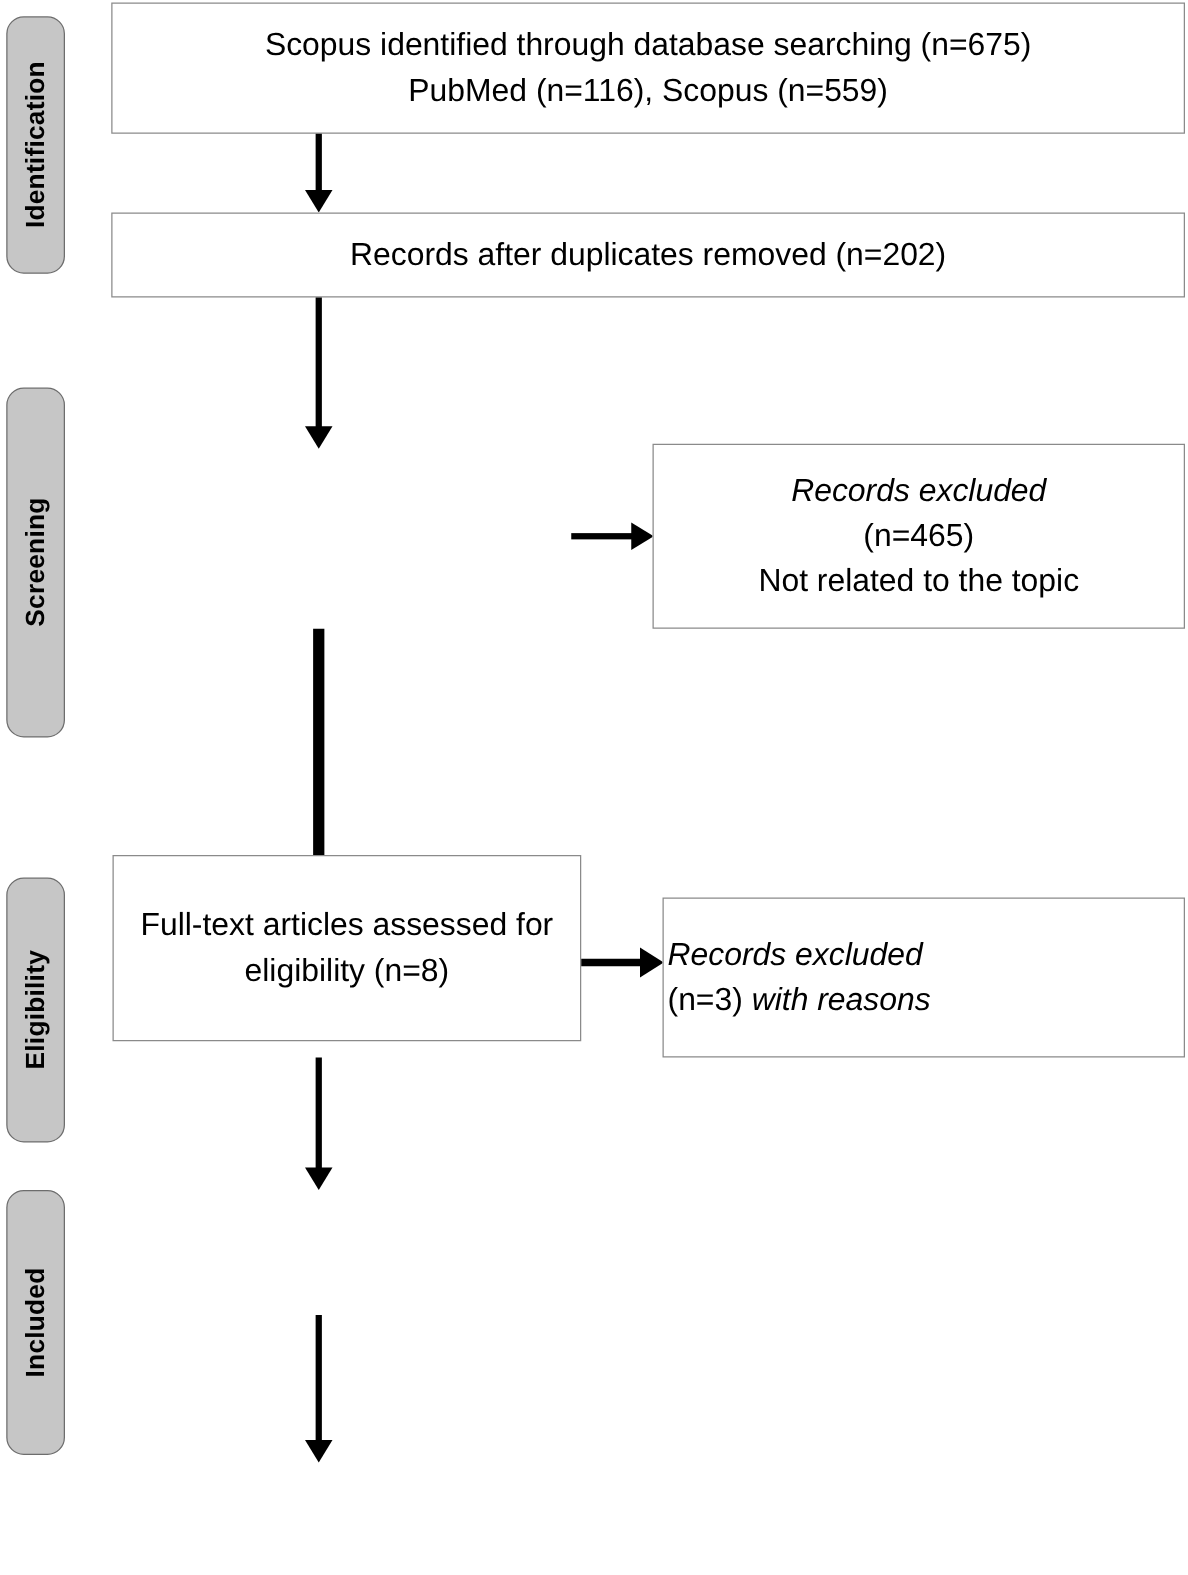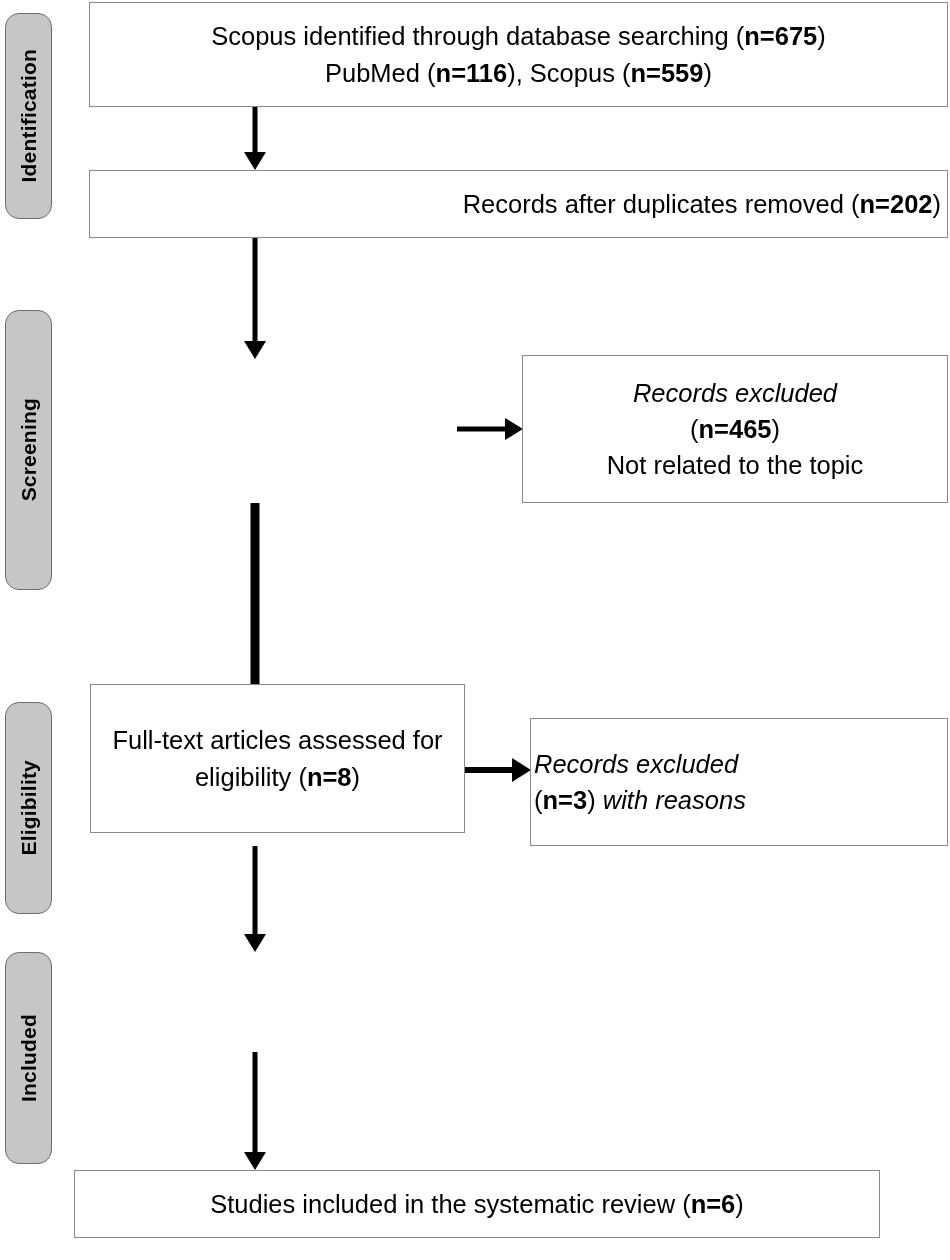--- a/index.html
+++ b/index.html
@@ -64,21 +64,21 @@
     width: 100%;
     padding-left: 12px;
   }
   .flow-box.justify .box-text {
     text-align: justify;
     text-align-last: left;
     width: 100%;
     padding: 0 12px;
     line-height: 1.48;
   }
-  .flow-box .box-text b { font-weight: bold; }
+  .flow-box .box-text b { font-weight: normal; }
   .flow-box .box-text i { }
 
   
   .v-arrow {
     position: absolute;
   }
   .v-arrow .shaft {
     position: absolute;
     background: #000;
     left: 50%;
@@ -146,21 +146,21 @@
     <div class="box-text">
       <span>PubMed (</span><b>n=116</b><span>), Scopus (</span><b>n=559</b><span>)</span>
     </div>
   </div>
 
   <div class="v-arrow" style="left:243px; top:107px; width:24px; height:63px;">
     <div class="shaft" style="width:5px; height:47px;"></div>
     <div class="head" style="border-left-width:11px; border-right-width:11px; border-top-width:18px;"></div>
   </div>
 
-  <div class="flow-box" style="left:89px; top:170px; width:859px; height:68px;align-items:flex-end;">
+  <div class="flow-box" style="left:89px; top:170px; width:859px; height:68px;">
     <div class="box-text">
       <span>Records after duplicates removed (</span><b>n=202</b><span>)</span>
     </div>
   </div>
 
   <div class="v-arrow" style="left:243px; top:238px; width:24px; height:121px;">
     <div class="shaft" style="width:5px; height:105px;"></div>
     <div class="head" style="border-left-width:11px; border-right-width:11px; border-top-width:18px;"></div>
   </div>
 
@@ -211,19 +211,14 @@
     <div class="shaft" style="width:5px; height:90px;"></div>
     <div class="head" style="border-left-width:11px; border-right-width:11px; border-top-width:18px;"></div>
   </div>
 
 
   <div class="v-arrow" style="left:243px; top:1052px; width:24px; height:118px;">
     <div class="shaft" style="width:5px; height:102px;"></div>
     <div class="head" style="border-left-width:11px; border-right-width:11px; border-top-width:18px;"></div>
   </div>
 
-  <div class="flow-box" style="left:74px; top:1170px; width:806px; height:68px;">
-    <div class="box-text">
-      <span>Studies included in the systematic review (</span><b>n=6</b><span>)</span>
-    </div>
-  </div>
 
 </div>
 
 </body></html>

